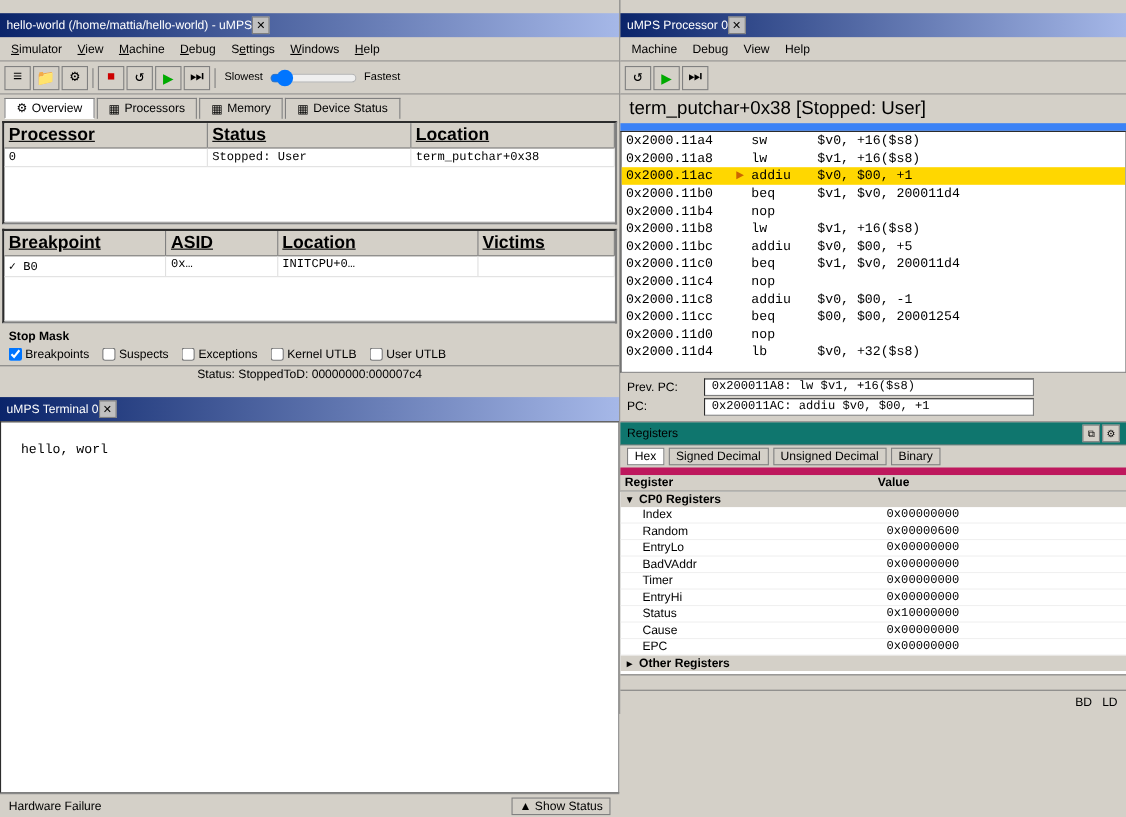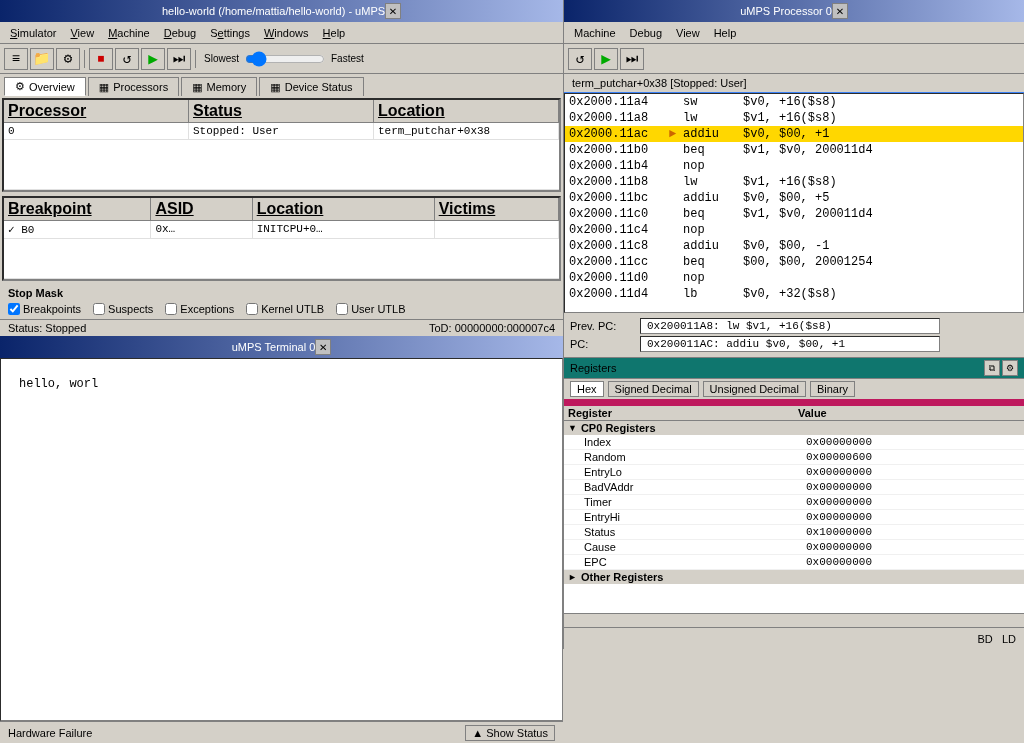--- a/index.html
+++ b/index.html
@@ -14,25 +14,26 @@
     
     .right-panel { width: 461px; height: 649px; display: flex; flex-direction: column; background: #d4d0c8; border-left: 1px solid #808080; }
 
     
     .title-bar {
       background: linear-gradient(to right, #0a246a, #a6b8e8);
       color: white;
       padding: 3px 6px;
       display: flex;
       align-items: center;
-      justify-content: center;
+      justify-content: flex-start;
       font-size: 11px;
       font-family: Arial, sans-serif;
       height: 22px;
       flex-shrink: 0;
+      margin-top: 12px;
     }
     .title-bar-close {
       background: #c0c0c0;
       border: 1px solid #808080;
       width: 16px; height: 16px;
       display: flex; align-items: center; justify-content: center;
       cursor: pointer; font-size: 10px; color: black;
     }
 
     
@@ -134,21 +135,21 @@
     .checkbox-row { display: flex; align-items: center; gap: 12px; }
     .checkbox-item { display: flex; align-items: center; gap: 3px; font-size: 11px; font-family: Arial, sans-serif; }
     .checkbox-item input { width: 12px; height: 12px; }
 
     
     .status-bar {
       background: #d4d0c8;
       border-top: 1px solid #808080;
       padding: 2px 8px;
       display: flex;
-      justify-content: space-between;
+      justify-content: center;
       font-size: 11px;
       font-family: Arial, sans-serif;
       flex-shrink: 0;
     }
 
     
     .terminal-window {
       flex: 1;
       display: flex;
       flex-direction: column;
@@ -184,23 +185,23 @@
       padding: 1px 6px;
       font-size: 11px;
       cursor: pointer;
       font-family: Arial, sans-serif;
     }
 
     
     .asm-title {
       background: #d4d0c8;
       padding: 3px 8px;
-      font-size: 11px;
-      font-family: Arial, sans-serif;
-      border-bottom: 1px solid #3b82f6;
+      font-size: 17px;
+      font-family: Arial, sans-serif;
+      border-bottom: 7px solid #3b82f6;
       flex-shrink: 0;
     }
     .asm-view {
       background: white;
       flex: 0 0 auto;
       overflow-y: auto;
       border: 1px inset #808080;
       height: 220px;
       font-family: 'Courier New', monospace;
       font-size: 12px;

